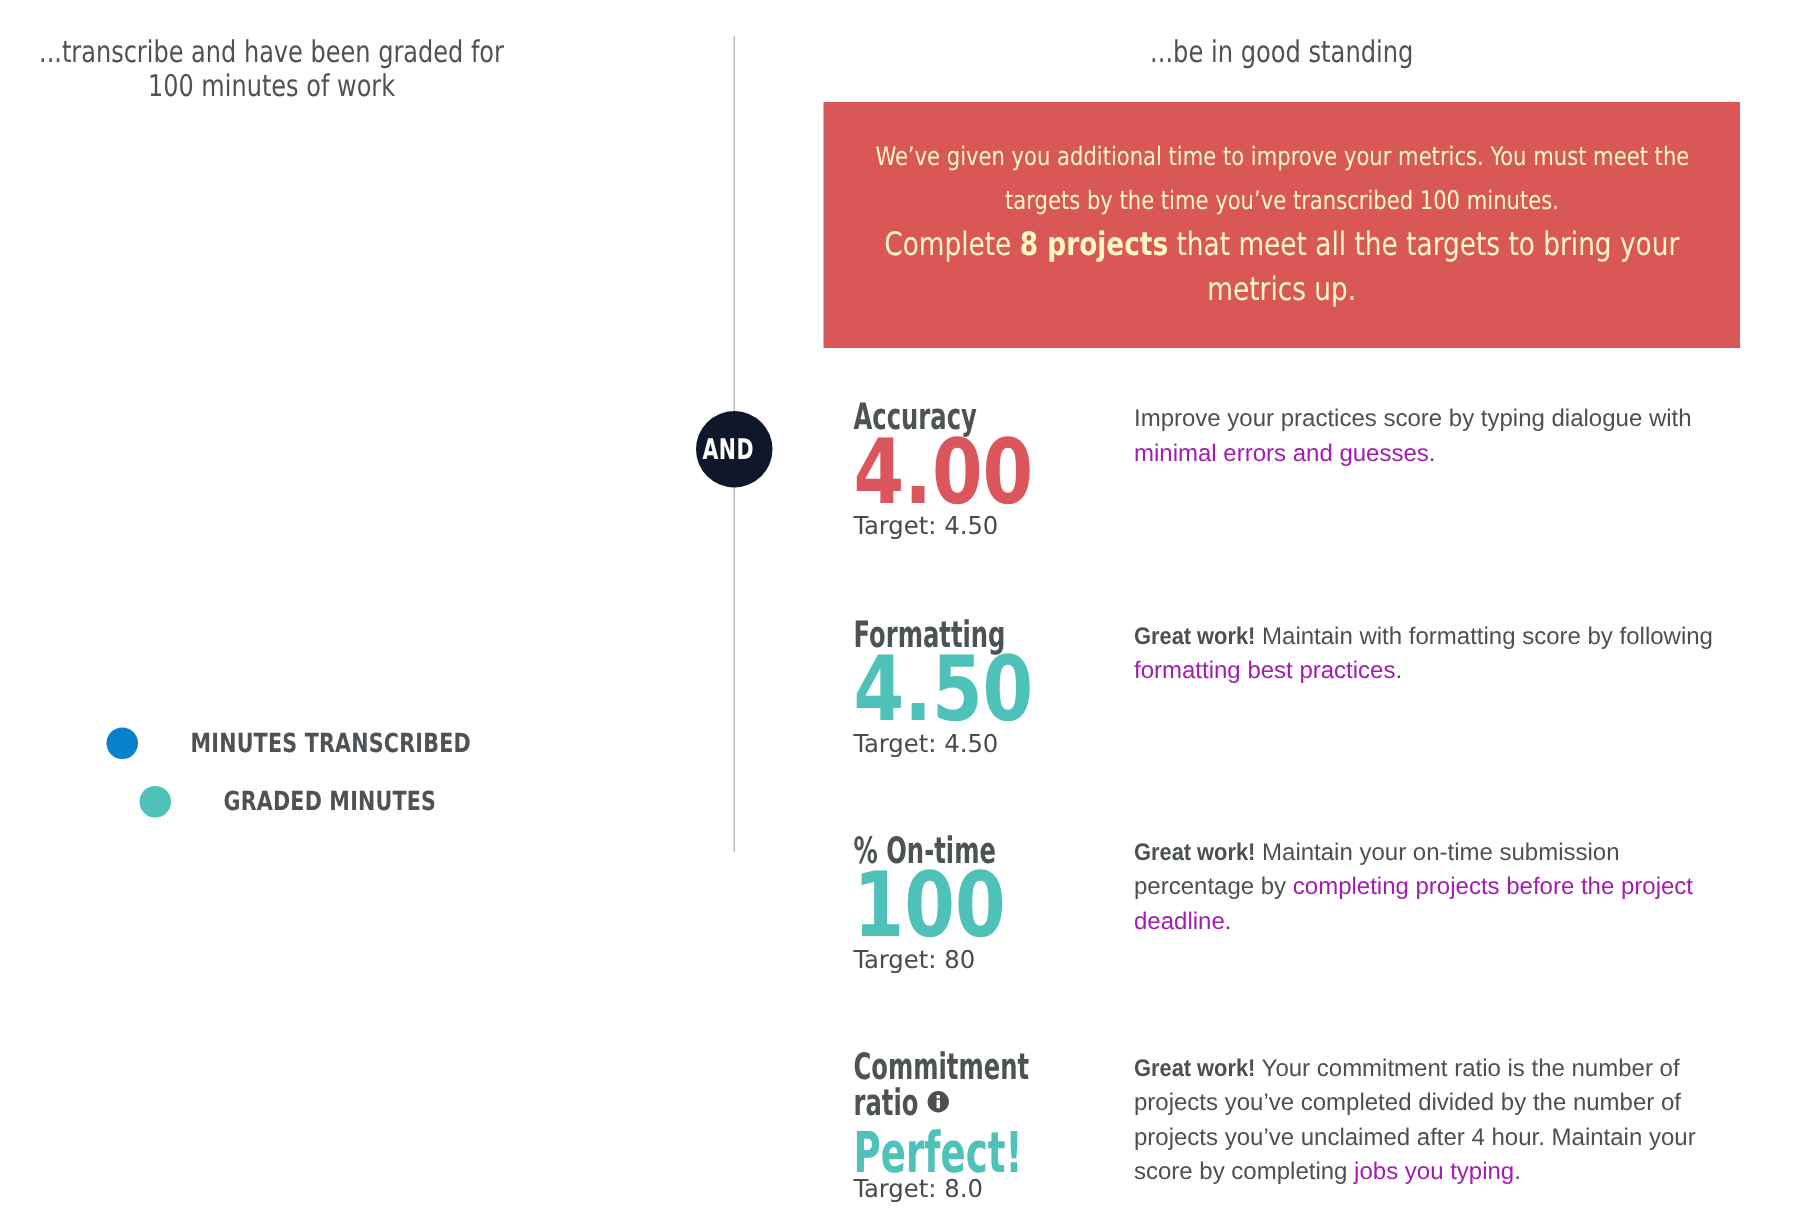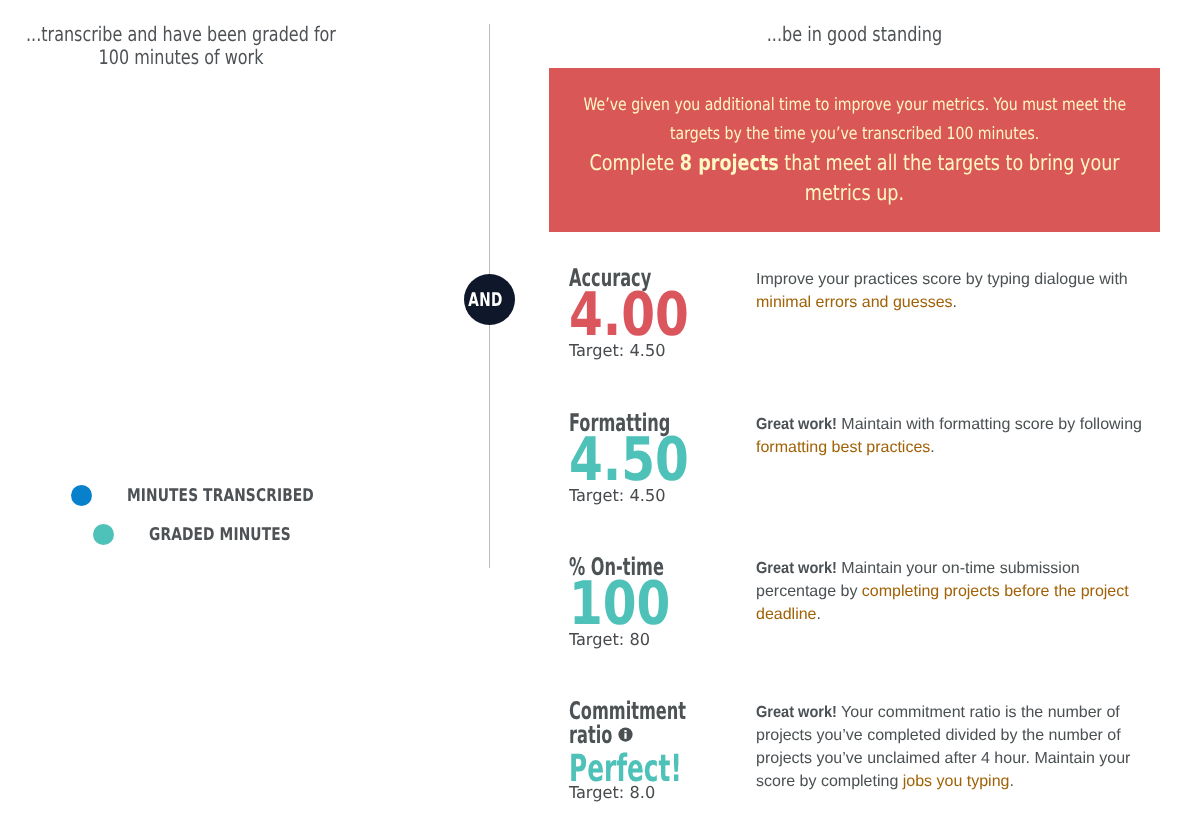--- a/index.html
+++ b/index.html
@@ -46,21 +46,21 @@
   .m-name{font-size:24.3px;font-weight:bold;color:#4d5255;line-height:24px;
           width:180px;transform:scaleX(.74);transform-origin:left top;}
   .m-value{font-size:60px;font-weight:bold;line-height:52px;margin-top:-1px;
            transform:scaleX(.90);transform-origin:left top;white-space:nowrap;}
   .m-value.is-text{font-size:37.5px;line-height:30px;margin-top:6px;transform:scaleX(.735);}
   .m-target{font-size:16.4px;color:#474b4e;line-height:18px;margin-top:1px;
             transform:scaleX(1.10);transform-origin:left top;white-space:nowrap;}
   .m-desc{position:absolute;left:187px;top:2px;width:400px;font-size:16px;
           line-height:23px;color:#4b5053;
           font-family:"Liberation Sans",sans-serif;}
-  .m-desc a{color:#a16207;text-decoration:none;}
+  .m-desc a{color:#a21caf;text-decoration:none;}
   .m-desc b{font-weight:bold;color:#4b5053;display:inline-block;
             transform:scaleX(.91);transform-origin:left center;
             margin-right:-8px;}
 
   .arc-label{position:absolute;color:#fff;font-weight:bold;font-size:21px;line-height:21px;
              letter-spacing:.6px;white-space:nowrap;transform:scaleX(.82);transform-origin:left center;}
   .arc-label-outer{left:145px;top:21px;}
   .arc-label-inner{left:145px;top:68px;}
 
   .infoicon{position:absolute;left:618px;top:727px;width:15px;height:15px;}

